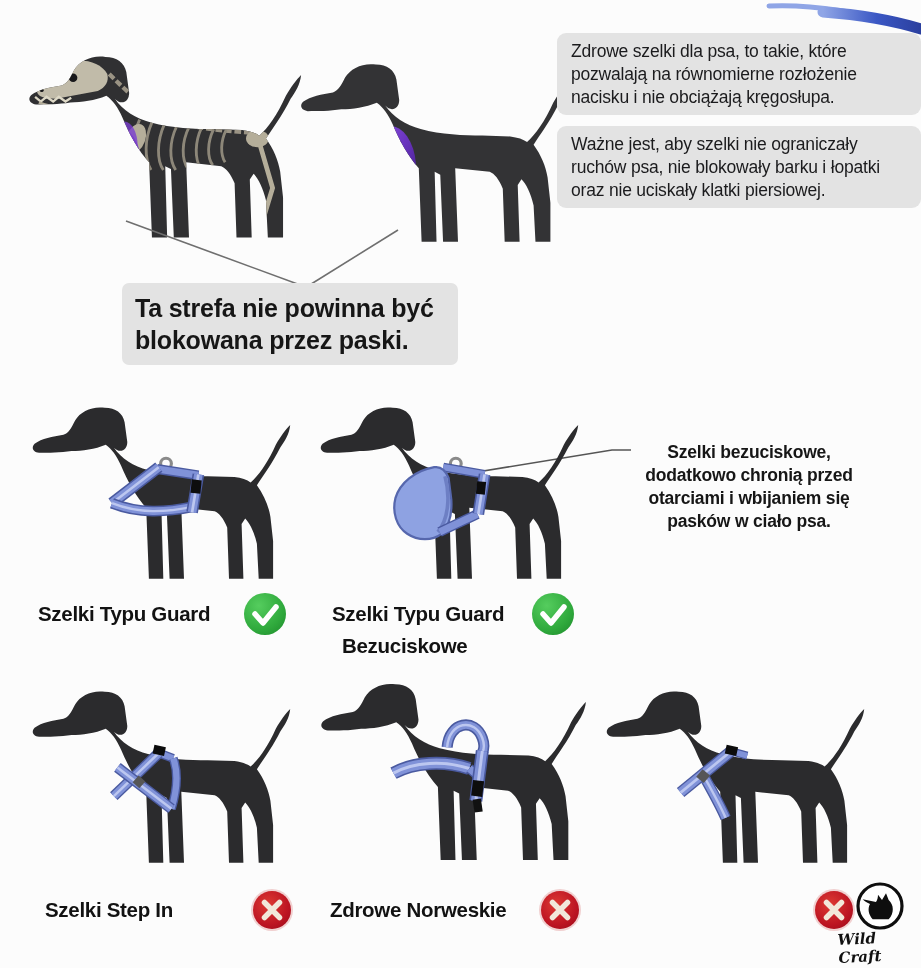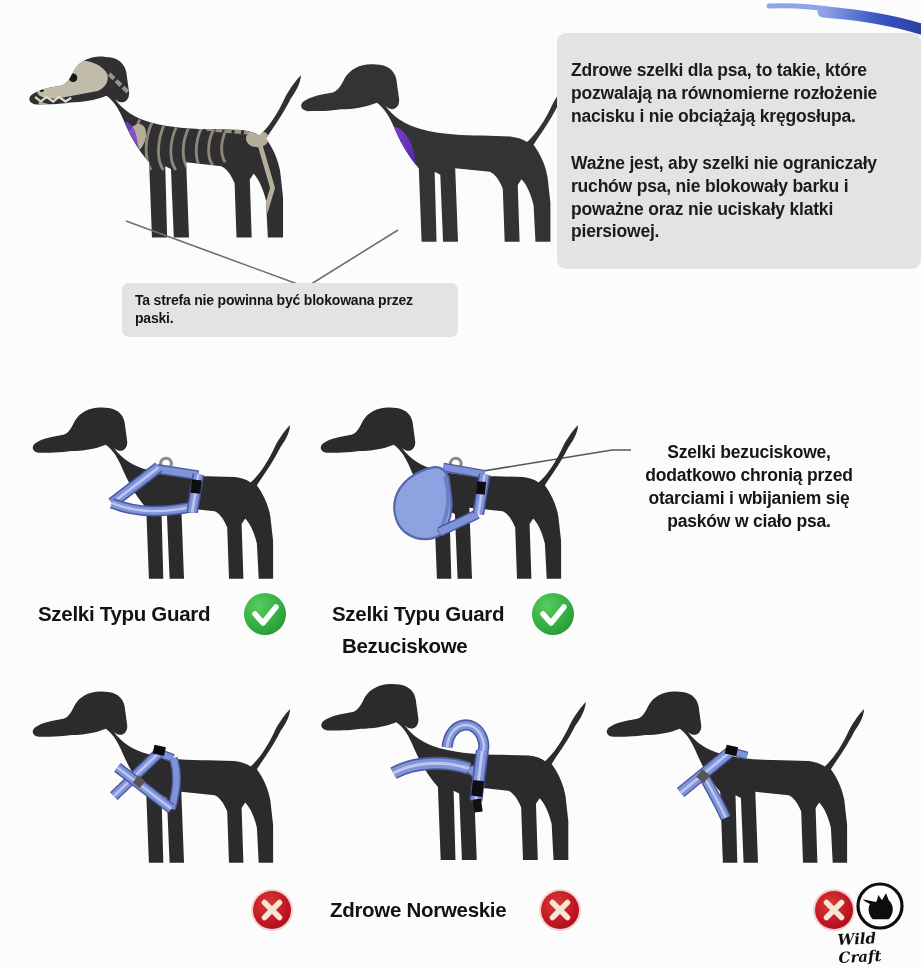--- a/index.html
+++ b/index.html
@@ -5,26 +5,26 @@
   html,body{margin:0;padding:0;background:#ffffff;}
   .canvas{
     position:relative;width:921px;height:968px;overflow:hidden;
     background:#fcfcfc;
     font-family:"Liberation Sans","DejaVu Sans",sans-serif;
     color:#1b1b1d;
   }
   .abs{position:absolute;}
   .ibox{
     position:absolute;background:#e3e3e3;border-radius:9px;
-    padding:26px 14px;font-weight:bold;font-size:17.5px;line-height:1.3;
+    padding:7px 14px;font-weight:normal;font-size:17.5px;line-height:1.3;
     color:#1b1b1d;letter-spacing:-0.2px;width:336px;
   }
   .zone-label{
     position:absolute;background:#e3e3e3;border-radius:7px;
-    padding:9px 13px;font-weight:bold;font-size:14px;line-height:1.28;
+    padding:9px 13px;font-weight:bold;font-size:25px;line-height:1.28;
     width:310px;color:#161616;letter-spacing:-0.2px;
   }
   .hlabel{
     position:absolute;font-weight:bold;font-size:20.5px;color:#121212;
     text-align:left;letter-spacing:-0.3px;
   }
   .annotation{
     position:absolute;font-weight:bold;font-size:17.5px;line-height:1.32;
     width:238px;color:#161616;letter-spacing:-0.2px;text-align:center;
   }
@@ -123,21 +123,21 @@
   </svg>
 
   <div class="zone-label" style="left:122px;top:283px">
     <span>Ta strefa nie powinna być blokowana przez paski.</span>
   </div>
 
   <div class="ibox" style="left:557px;top:33px">
     <span>Zdrowe szelki dla psa, to takie, które pozwalają na równomierne rozłożenie nacisku i nie obciążają kręgosłupa.</span>
   </div>
   <div class="ibox" style="left:557px;top:126px">
-    <span>Ważne jest, aby szelki nie ograniczały ruchów psa, nie blokowały barku i poważne oraz nie uciskały klatki piersiowej.</span>
+    <span>Ważne jest, aby szelki nie ograniczały ruchów psa, nie blokowały barku i łopatki oraz nie uciskały klatki piersiowej.</span>
   </div>
 
   <svg class="abs" style="left:22px;top:388px" width="270" height="216" viewBox="0 0 300 240">
     <use href="#dogpath" fill="#2b2b2d"></use>
     <g>
       <circle cx="160" cy="84" r="6" stroke="#8a8a8a" stroke-width="3.5" fill="none"></circle>
       <path d="M150,90 L196,97" stroke="#4a5aa0" stroke-width="11" fill="none"></path>
       <path d="M150,90 L196,97" stroke="#8092d8" stroke-width="8" fill="none"></path>
       <path d="M152,88 L100,128" stroke="#4a5aa0" stroke-width="13" fill="none"></path>
       <path d="M152,88 L100,128" stroke="#8092d8" stroke-width="9.5" fill="none"></path>
@@ -238,20 +238,23 @@
     <path d="M12,22 L20,31 L33,15" stroke="#ffffff" stroke-width="5.5" fill="none" stroke-linecap="round" stroke-linejoin="round"></path>
   </svg>
   <div class="hlabel" style="left:342px;top:634px;width:200px">
     <span>Bezuciskowe</span>
   </div>
 
   <div class="annotation" style="left:630px;top:441px">
     <span>Szelki bezuciskowe, dodatkowo chronią przed otarciami i wbijaniem się pasków w ciało psa.</span>
   </div>
 
+  <div class="hlabel" style="left:45px;top:898px;width:200px">
+    <span>Szelki Step In</span>
+  </div>
   <svg class="abs" style="left:250px;top:888px" width="44" height="44" viewBox="0 0 44 44">
     <circle cx="22" cy="22" r="21" fill="#e5a3a3" opacity="0.5"></circle>
     <circle cx="22" cy="22" r="19" fill="url(#gRed)"></circle>
     <path d="M14.5,14.5 L29.5,29.5 M29.5,14.5 L14.5,29.5" stroke="#f2e8da" stroke-width="5.5" fill="none" stroke-linecap="round"></path>
   </svg>
 
   <div class="hlabel" style="left:330px;top:898px;width:205px">
     <span>Zdrowe Norweskie</span>
   </div>
   <svg class="abs" style="left:538px;top:888px" width="44" height="44" viewBox="0 0 44 44">

